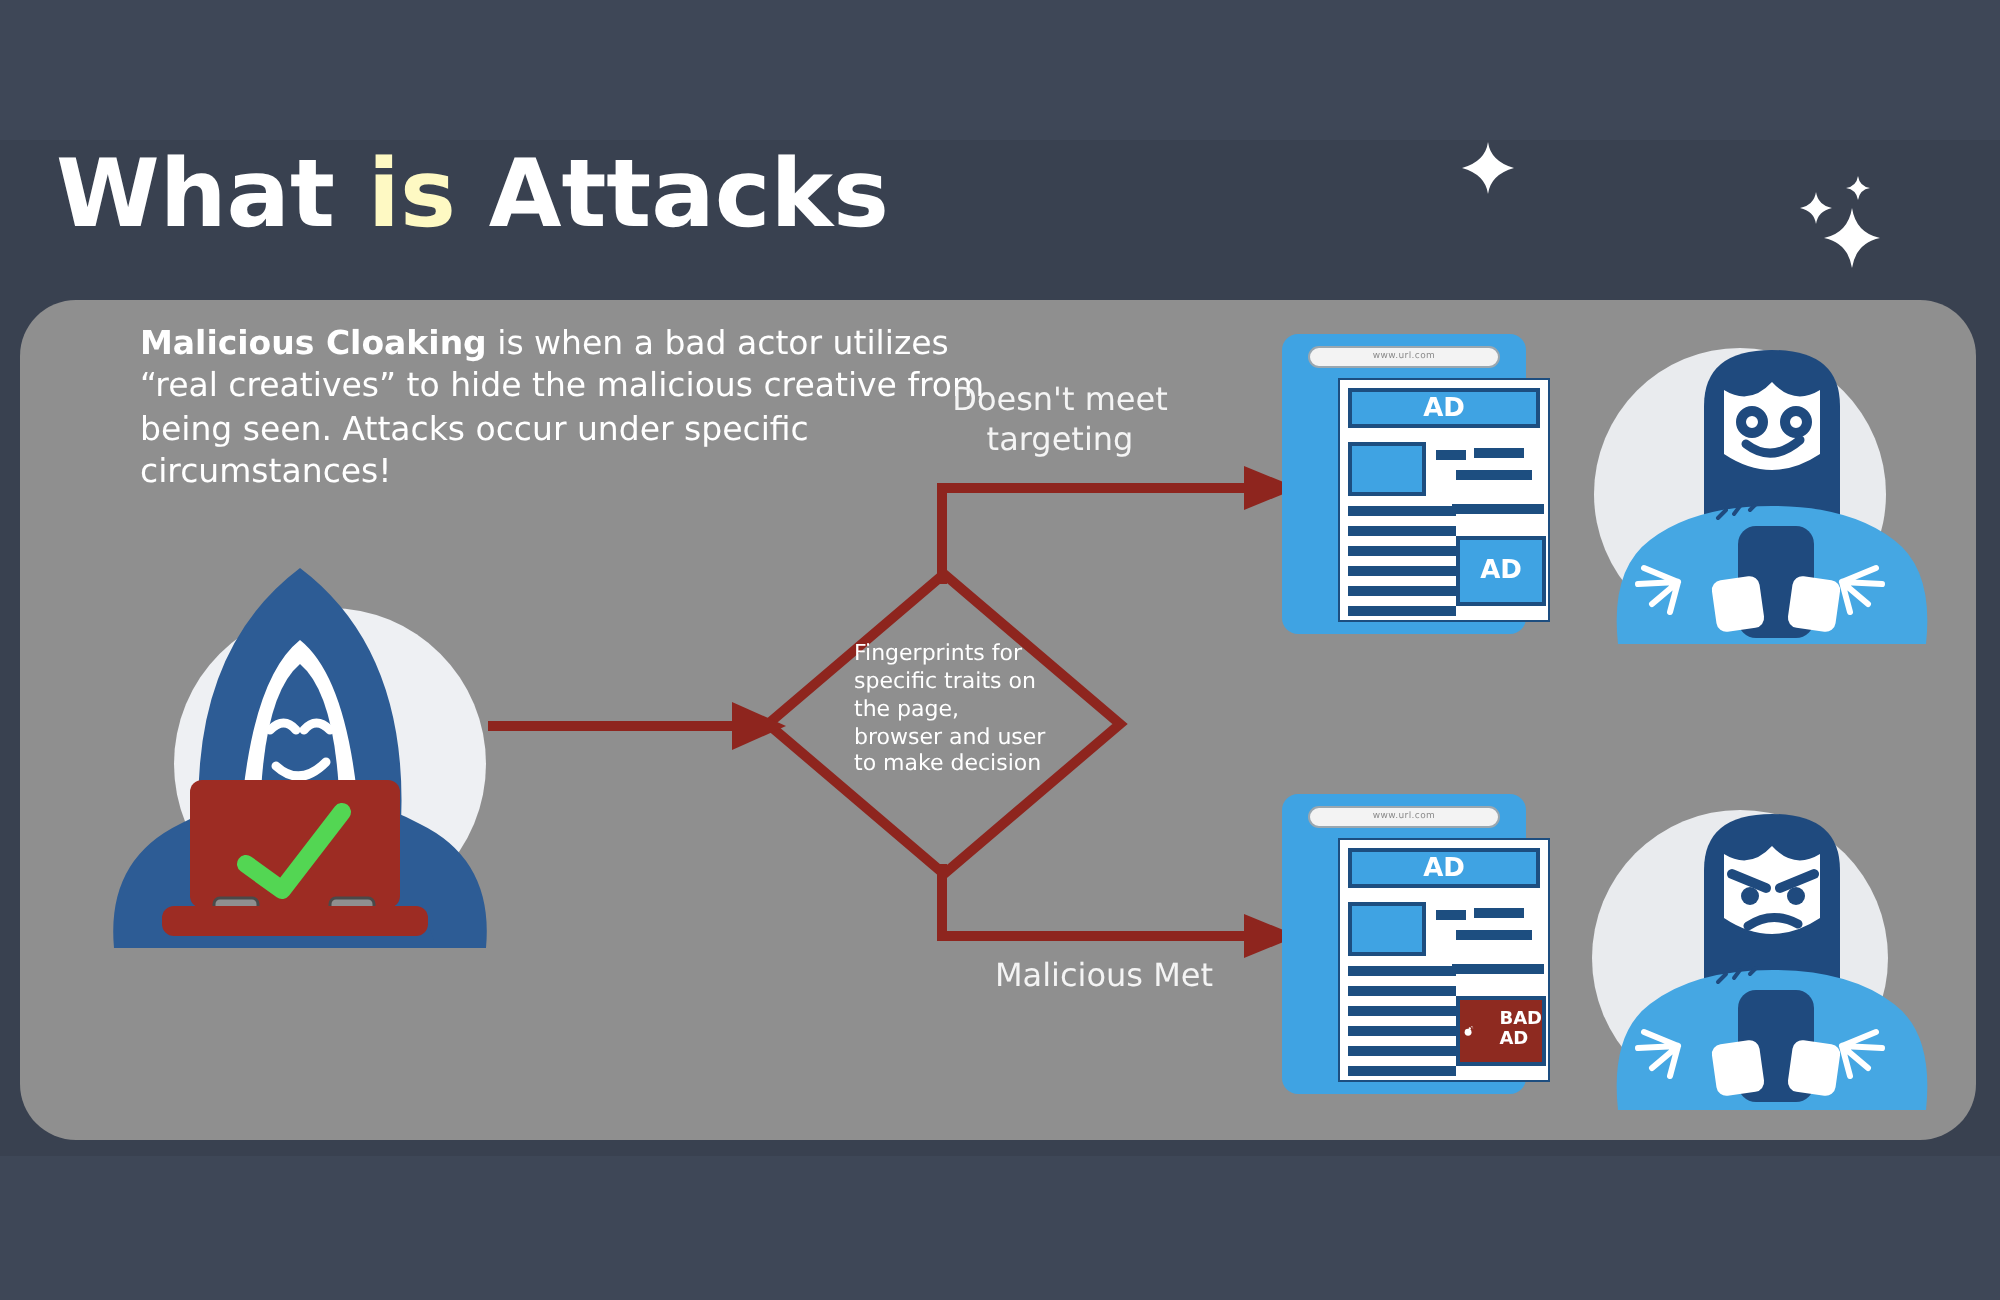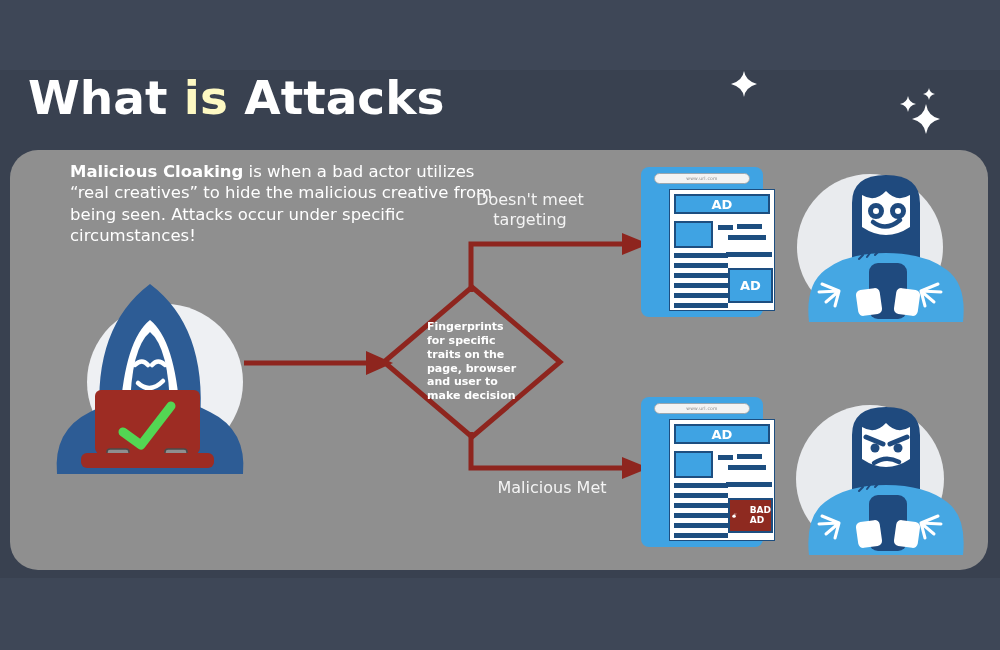--- a/index.html
+++ b/index.html
@@ -23,21 +23,21 @@
            background:#8f8f8f; border-radius:28px; z-index:0; }
 
   .intro { position:absolute; left:38px; top:161px; width:448px; z-index:2;
            color:#ffffff; font-size:16.5px; line-height:1.3; font-weight:500;margin-left:32px; }
   .intro strong { font-weight:bold; }
 
   
   .flow-svg { position:absolute; left:0; top:0; width:1000px; height:650px; z-index:1; pointer-events:none; }
 
   .diamond-text { position:absolute; left:427px; top:320px; width:98px; z-index:2;
-                  color:#ffffff; font-size:11px; line-height:1.26; font-weight:700; }
+                  color:#ffffff; font-size:11px; line-height:1.26; font-weight:400; }
 
   .branch-label { position:absolute; z-index:2; color:#f4f4f4; font-size:16px; font-weight:500;
                   text-align:center; line-height:1.28; }
   .branch-top    { left:456px; top:190px; width:148px; }
   .branch-bottom { left:494px; top:478px; width:116px; }
 
   .illus { position:absolute; z-index:2; pointer-events:none; }
 
   
   .webpage { position:absolute; width:122px; height:150px; background:#3fa3e3;

